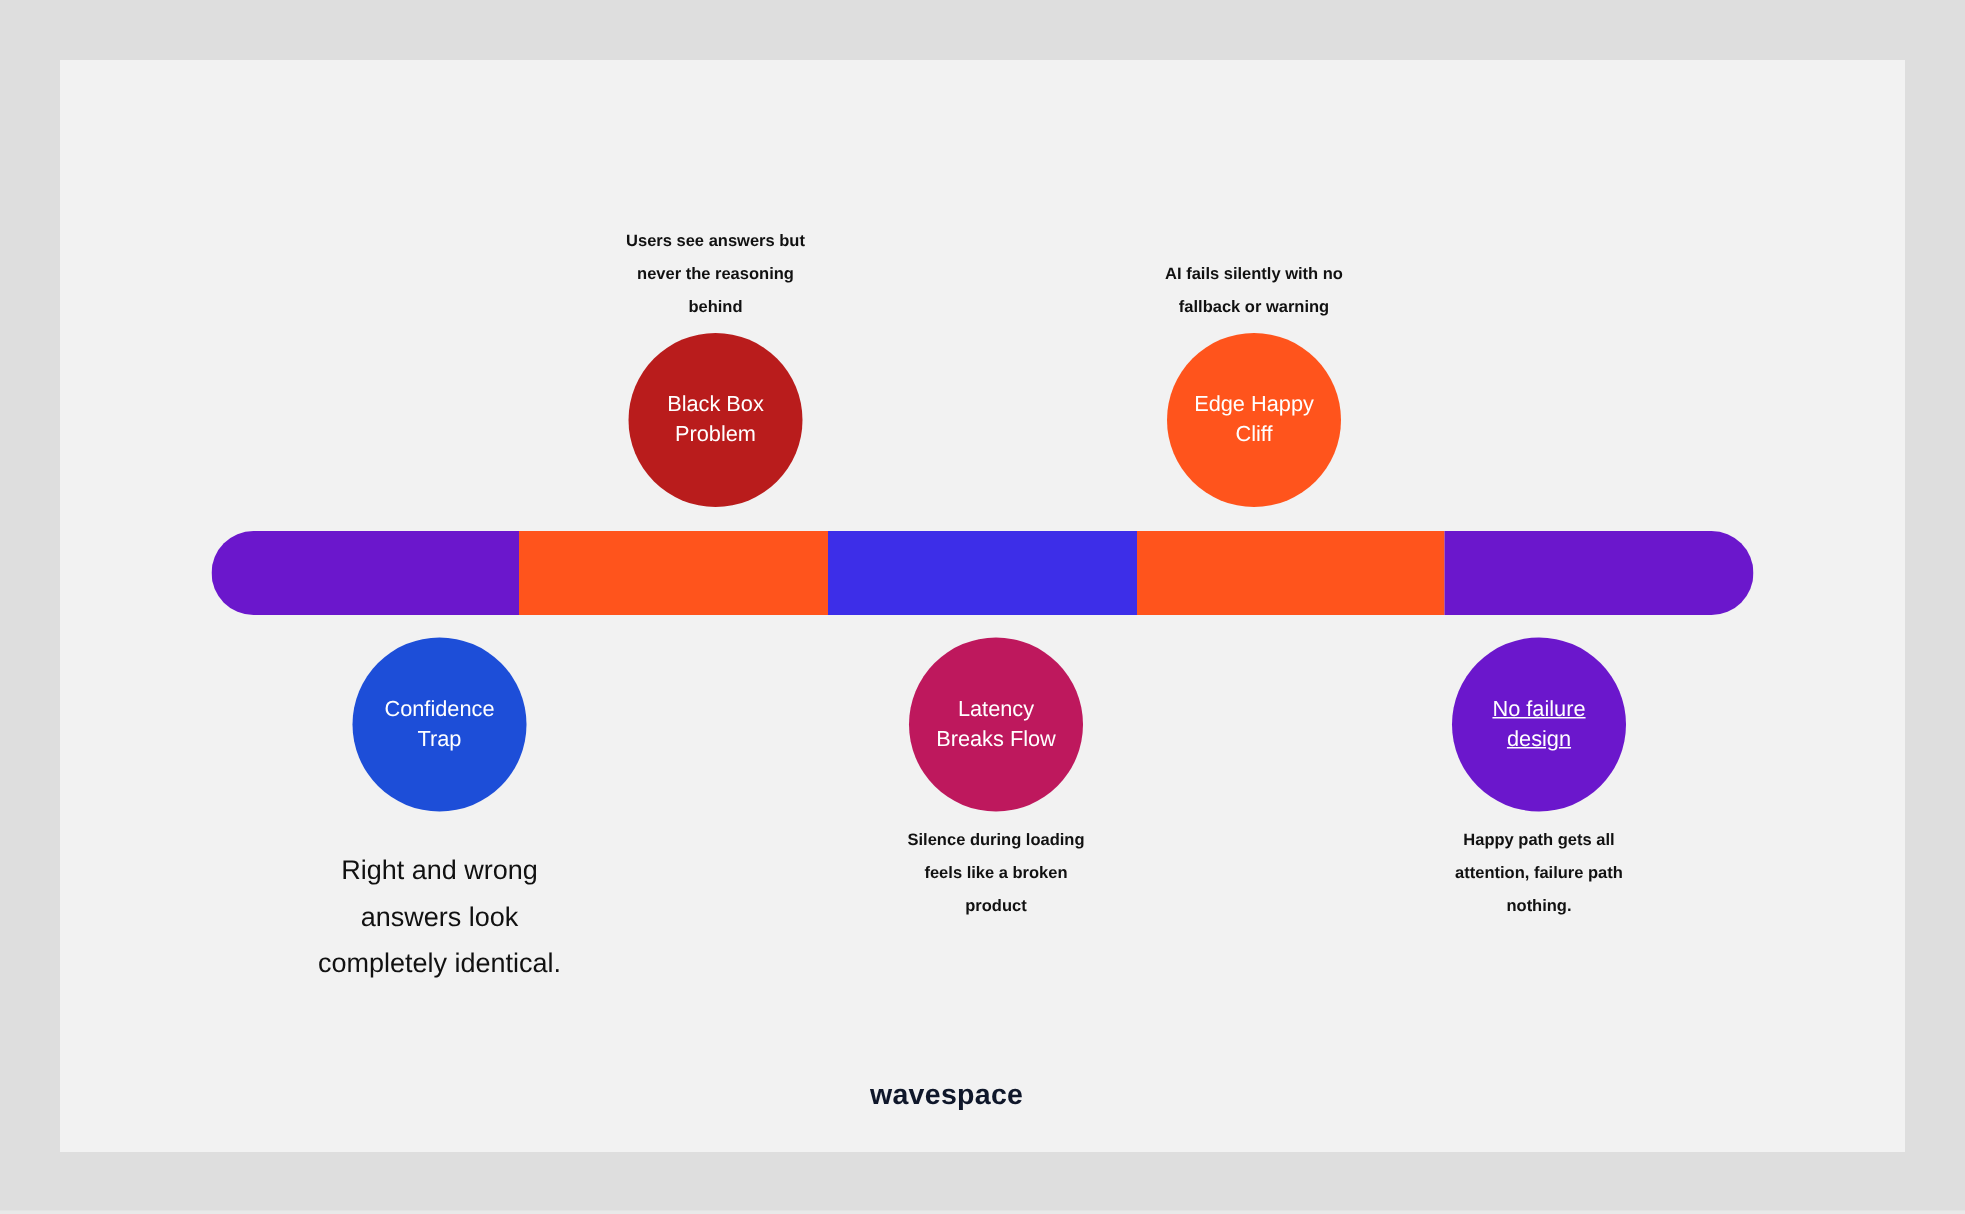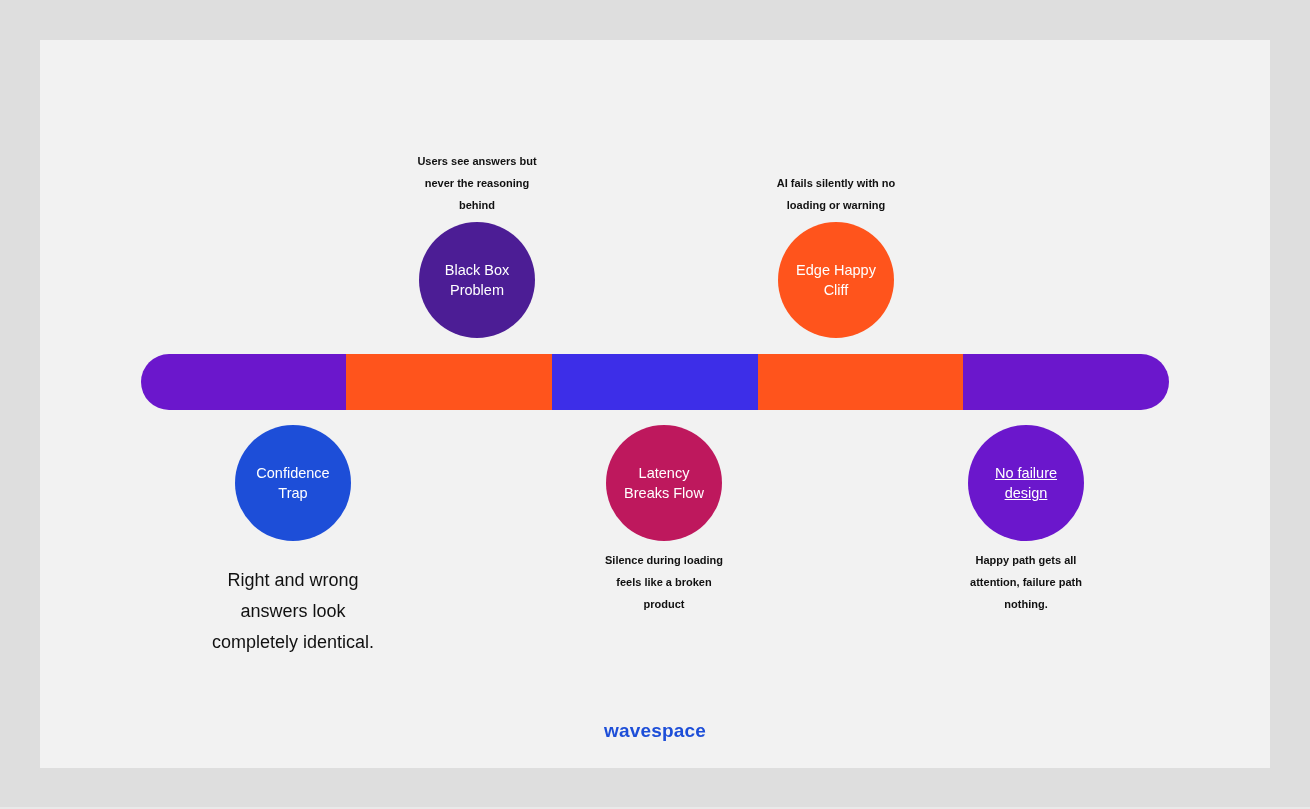--- a/index.html
+++ b/index.html
@@ -35,21 +35,21 @@
   .caption {
     position: absolute; text-align: center; color: #111111;
     font-size: 11px; line-height: 22px; font-weight: 600;
     white-space: pre-line;
   }
   .caption.big {
     font-size: 18px; line-height: 31px; font-weight: 400; margin-top: 16px;
   }
   .logo {
     position: absolute; left: 580px; top: 720px; width: 150px;
-    text-align: center; color: #1d4ed8;
+    text-align: left; color: #0f172a;
     font-size: 19px; font-weight: 700; letter-spacing: 0.2px;
   }
 </style>
 </head>
 <body>
 
 <div class="card"></div>
 
 <div class="bar">
   <div class="seg" style="width:205px;background:#6b17cc"></div>
@@ -61,31 +61,31 @@
 
 <div class="circle" style="left:235px;top:425px;background:#1d4ed8;">Confidence
 Trap</div>
 <div class="caption big" style="left:173px;top:549px;width:240px;">Right and wrong
 answers look
 completely identical.</div>
 
 <div class="caption" style="left:367px;top:150px;width:220px;">Users see answers but
 never the reasoning
 behind</div>
-<div class="circle" style="left:419px;top:222px;background:#4c1d95;">Black Box
+<div class="circle" style="left:419px;top:222px;background:#b91c1c;">Black Box
 Problem</div>
 
 <div class="circle" style="left:606px;top:425px;background:#be185d;">Latency
 Breaks Flow</div>
 <div class="caption" style="left:554px;top:549px;width:220px;">Silence during loading
 feels like a broken
 product</div>
 
 <div class="caption" style="left:726px;top:172px;width:220px;">AI fails silently with no
-loading or warning</div>
+fallback or warning</div>
 <div class="circle" style="left:778px;top:222px;background:#ff541c;">Edge Happy
 Cliff</div>
 
 <div class="circle" style="left:968px;top:425px;background:#6b17cc;text-decoration:underline;">No failure
 design</div>
 <div class="caption" style="left:916px;top:549px;width:220px;">Happy path gets all
 attention, failure path
 nothing.</div>
 
 <div class="logo">wavespace</div>

